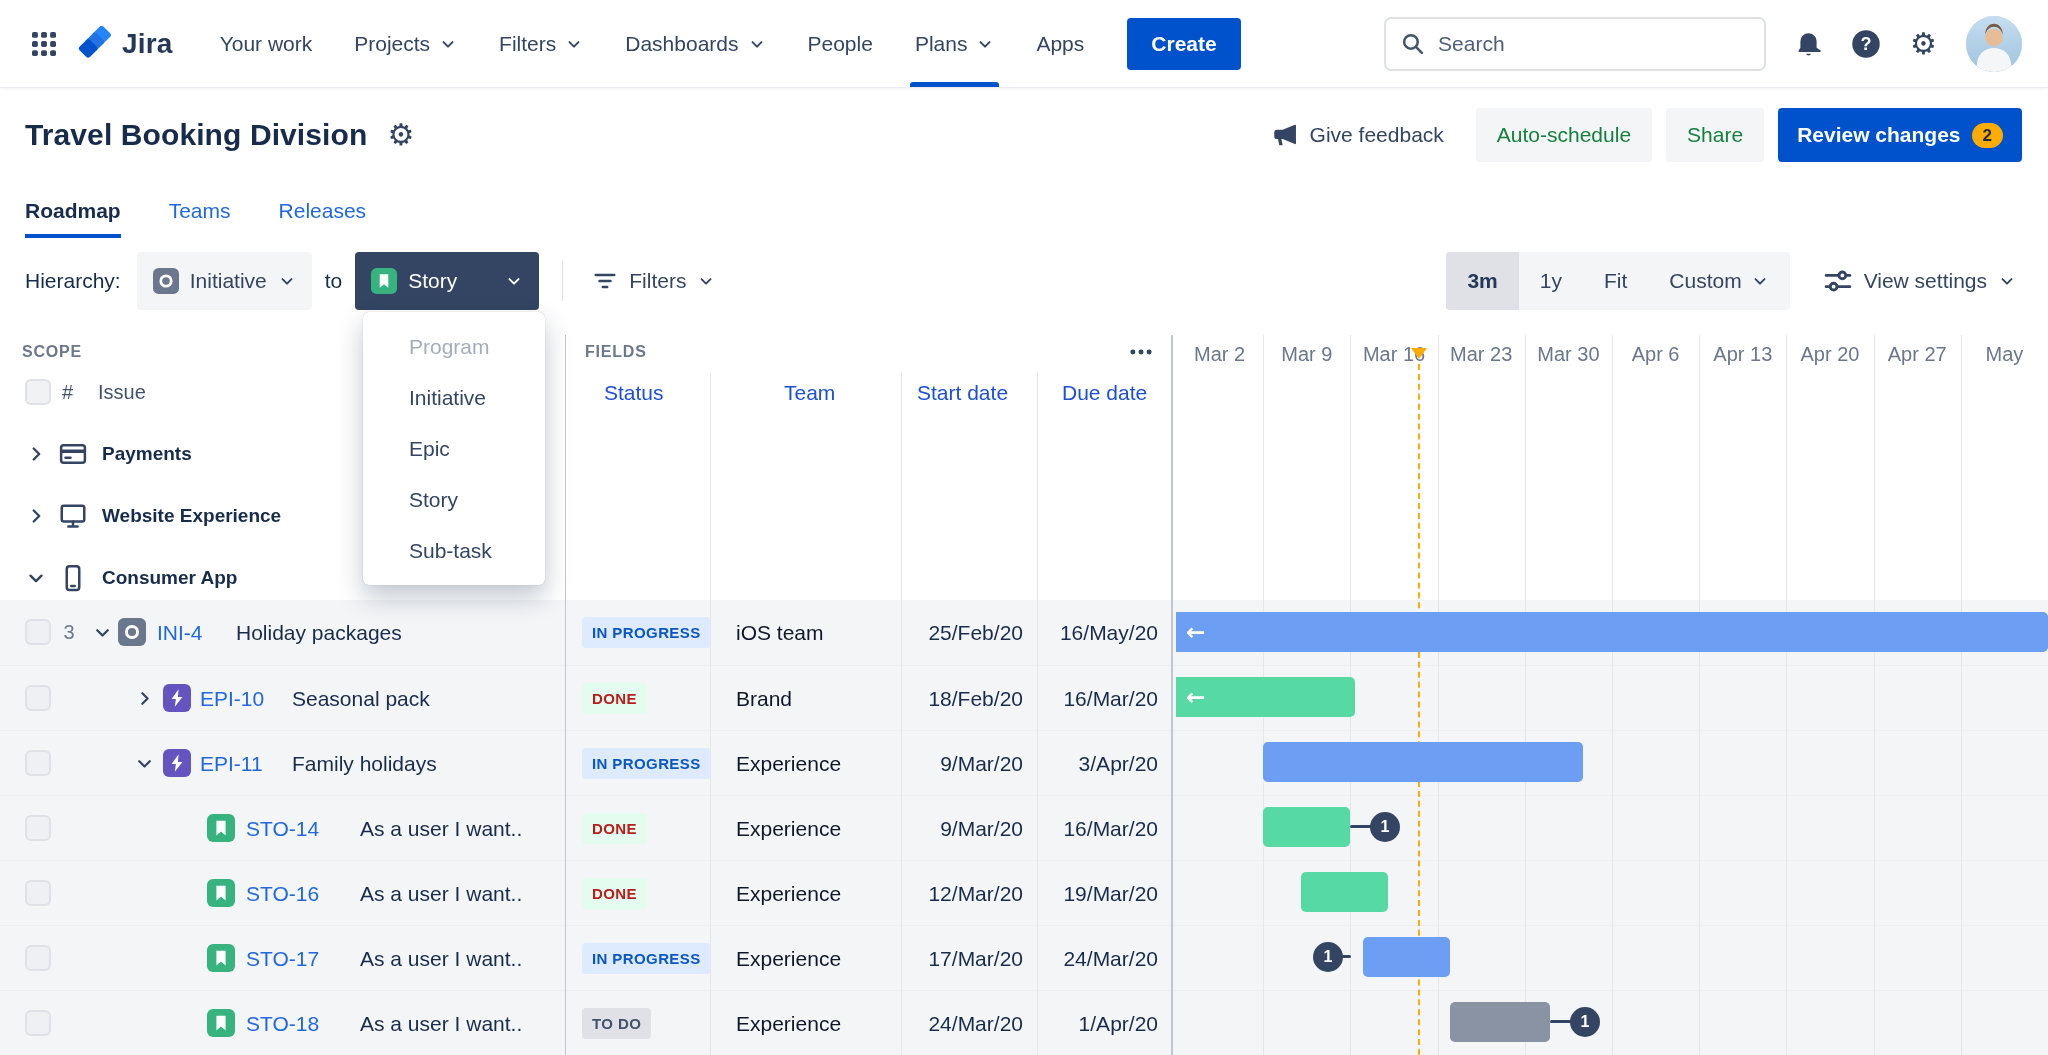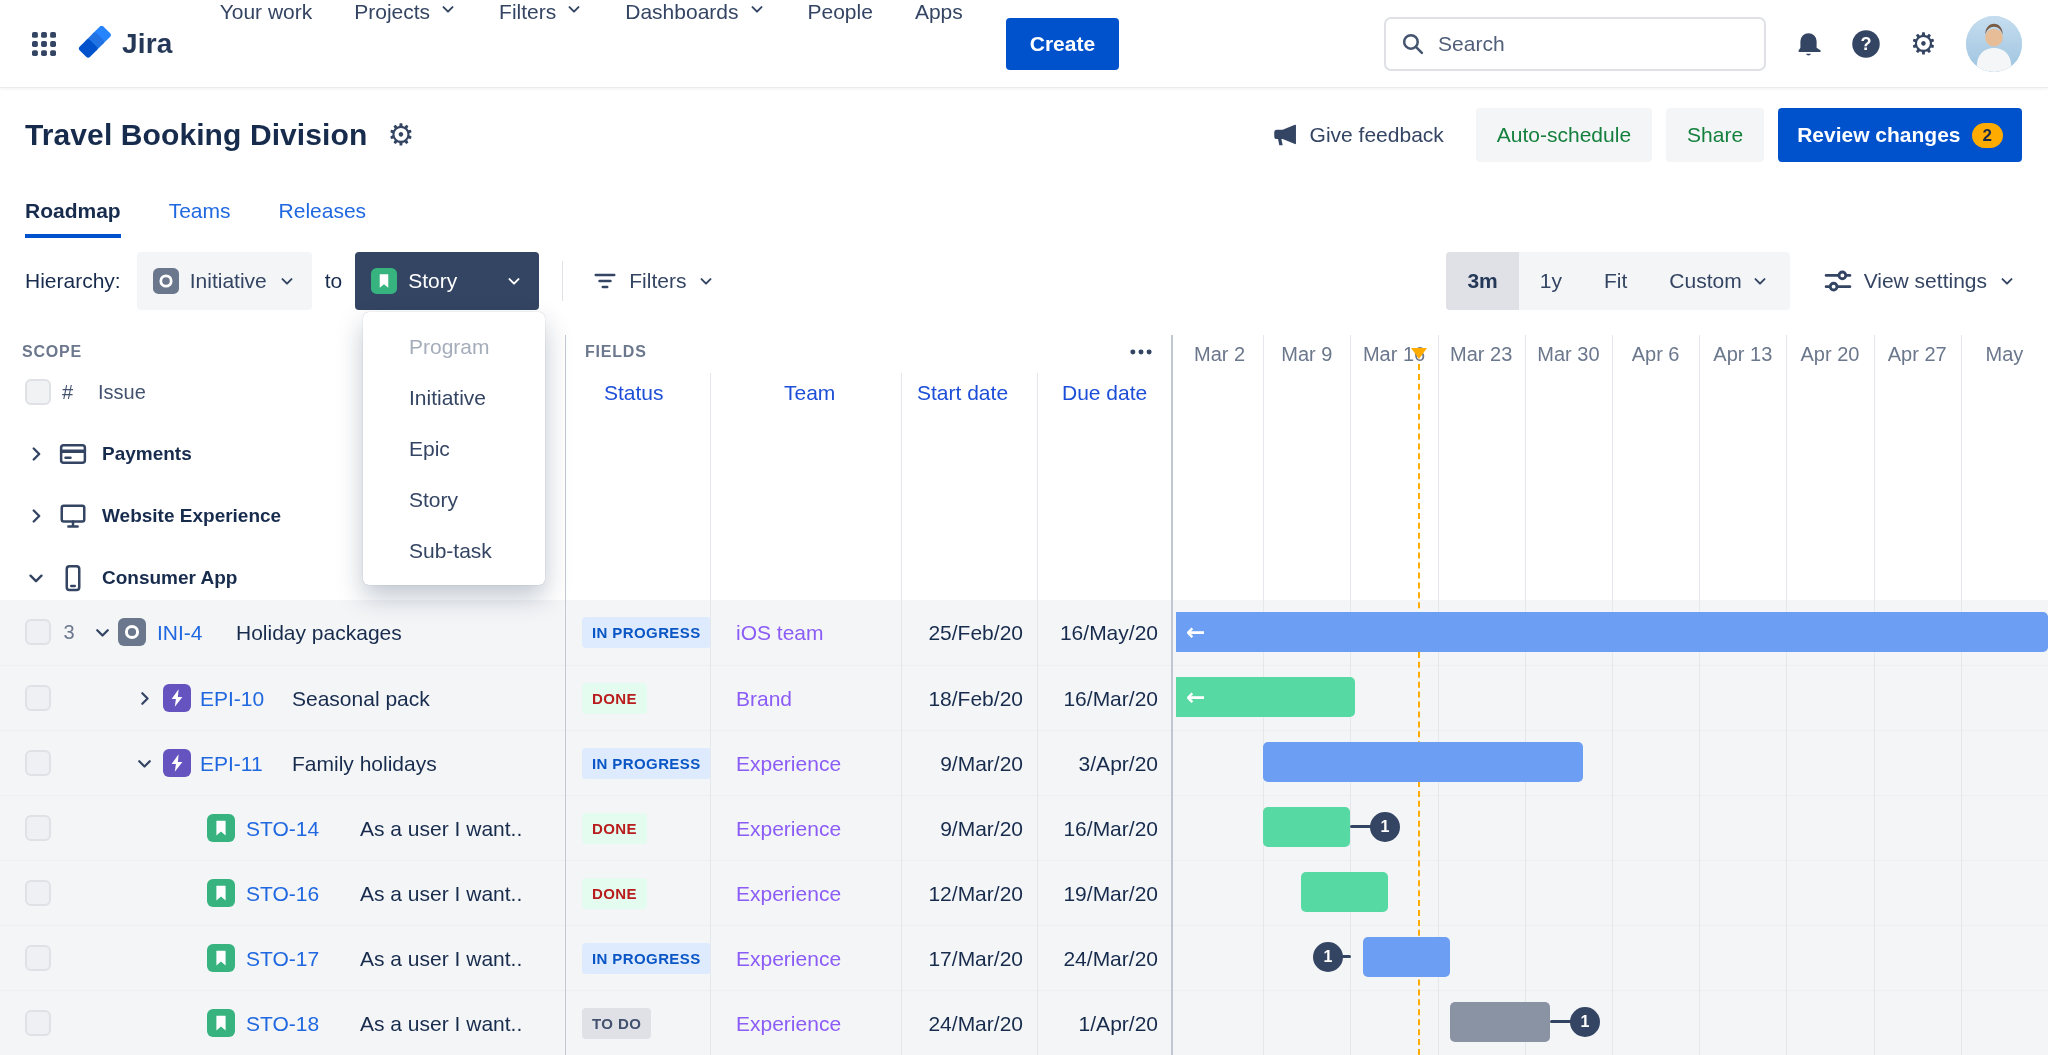--- a/index.html
+++ b/index.html
@@ -11,21 +11,21 @@
   .topnav{position:absolute;top:0;left:0;right:0;height:88px;display:flex;align-items:center;
     padding:0 26px 0 28px;box-sizing:border-box;background:#fff;border-bottom:1px solid #EBECF0;
     box-shadow:0 1px 3px rgba(9,30,66,.06);z-index:30;}
   .nav-left{display:flex;align-items:center;height:100%;}
   .icon-btn{background:none;border:none;padding:0;cursor:pointer;color:#344563;display:flex;align-items:center;}
   .i-grid{width:32px;height:32px;color:#344563;}
   .logo{display:flex;align-items:center;margin-left:18px;}
   .logo-mark{width:36px;height:36px;}
   .logo-text{font-size:28px;font-weight:600;color:#253858;margin-left:8px;letter-spacing:.2px;}
   .nav-items{display:flex;height:100%;margin-left:26px;}
-  .nav-item{position:relative;display:flex;gap:9px;padding:0 21px;
+  .nav-item{position:relative;display:flex;align-items:center;gap:9px;padding:0 21px;
     font-size:21px;color:#344563;cursor:pointer;white-space:nowrap;}
   .nav-item.active::after{content:"";position:absolute;left:16px;right:16px;bottom:0;height:5px;
     background:#0052CC;border-radius:3px 3px 0 0;}
   .i-chev{width:18px;height:18px;color:currentColor;flex:0 0 auto;}
   .btn-create{margin-left:22px;height:52px;padding:0 24px;background:#0052CC;color:#fff;
     font-size:21px;font-weight:600;border:none;border-radius:4px;cursor:pointer;font-family:inherit;}
   .nav-right{display:flex;align-items:center;margin-left:auto;gap:29px;}
   .search{display:flex;align-items:center;gap:11px;width:382px;height:54px;border:2px solid #DFE1E6;
     border-radius:7px;padding:0 14px;box-sizing:border-box;background:#fff;}
   .i-search{width:25px;height:25px;color:#44546F;flex:0 0 auto;}
@@ -100,21 +100,21 @@
   .count{left:50px;width:38px;justify-content:center;color:#6B778C;font-size:20px;}
   .row-chev{position:absolute;top:22px;width:21px;height:21px;color:#344563;cursor:pointer;}
   .type-ico{position:absolute;top:18px;width:28px;height:28px;}
   .key{font-size:21px;color:#2068E0;cursor:pointer;text-decoration:none;}
   .summary{font-size:21px;color:#172B4D;}
   .status{position:absolute;left:582px;top:17px;height:31px;display:flex;align-items:center;padding:0 10px;
     border-radius:4px;font-size:15px;font-weight:700;letter-spacing:.4px;cursor:pointer;}
   .st-inprogress{background:#DEEBFF;color:#0A56C4;}
   .st-done{background:#E3FCEF;color:#b91c1c;}
   .st-todo{background:#DFE1E6;color:#42526E;}
-  .team{left:736px;font-size:21px;color:#8b5cf6;}
+  .team{left:736px;font-size:21px;color:#0f172a;}
   .start{left:903px;width:120px;justify-content:flex-end;font-size:21px;color:#172B4D;}
   .due{left:1038px;width:120px;justify-content:flex-end;font-size:21px;color:#172B4D;}
 
   .gantt{position:absolute;top:265px;left:0;right:0;bottom:0;z-index:3;pointer-events:none;}
   .bar{position:absolute;height:40px;border-radius:5px;pointer-events:auto;cursor:pointer;}
   .bar.clip{border-top-left-radius:0;border-bottom-left-radius:0;}
   .bar-arrow{color:#fff;font-size:23px;line-height:40px;padding-left:10px;font-weight:700;
     font-family:"DejaVu Sans",sans-serif;}
   .dep-badge{position:absolute;width:30px;height:30px;border-radius:50%;background:#344563;color:#fff;
     font-size:16px;font-weight:700;display:flex;align-items:center;justify-content:center;pointer-events:auto;cursor:pointer;}
@@ -181,20 +181,28 @@
           <div class="nav-item">
             <span>Dashboards</span>
             <span class="i-chev">
               <svg viewBox="0 0 24 24" fill="none" stroke="currentColor" stroke-width="2.6" stroke-linecap="round" stroke-linejoin="round">
                 <path d="M6 9.5l6 6 6-6"></path>
               </svg>
             </span>
           </div>
           <div class="nav-item">
             <span>People</span>
+          </div>
+          <div class="nav-item active">
+            <span>Plans</span>
+            <span class="i-chev">
+              <svg viewBox="0 0 24 24" fill="none" stroke="currentColor" stroke-width="2.6" stroke-linecap="round" stroke-linejoin="round">
+                <path d="M6 9.5l6 6 6-6"></path>
+              </svg>
+            </span>
           </div>
           <div class="nav-item">
             <span>Apps</span>
           </div>
         </nav>
       <button class="btn-create">Create</button>
     </div>
     <div class="nav-right">
       <div class="search">
         <span class="i-search">

